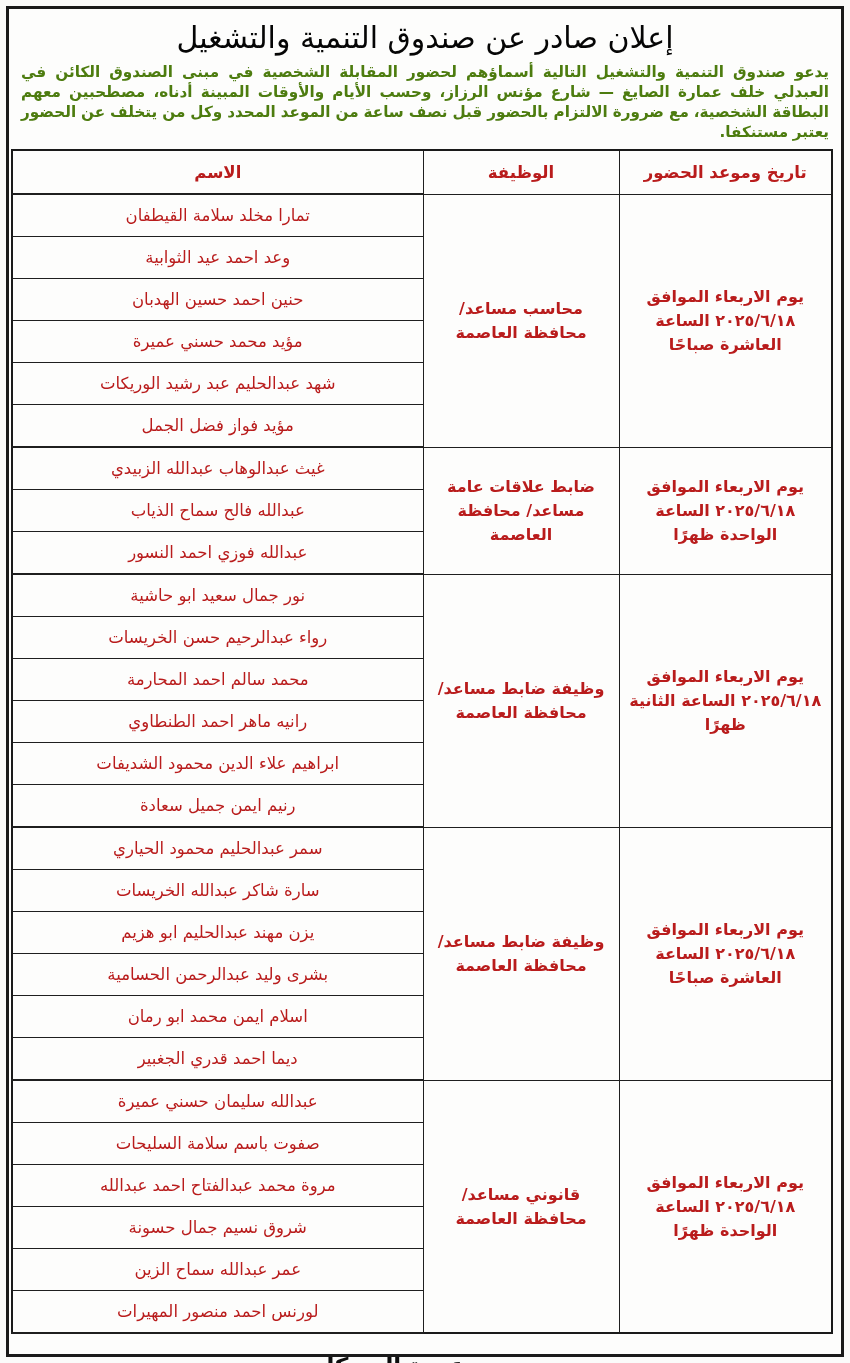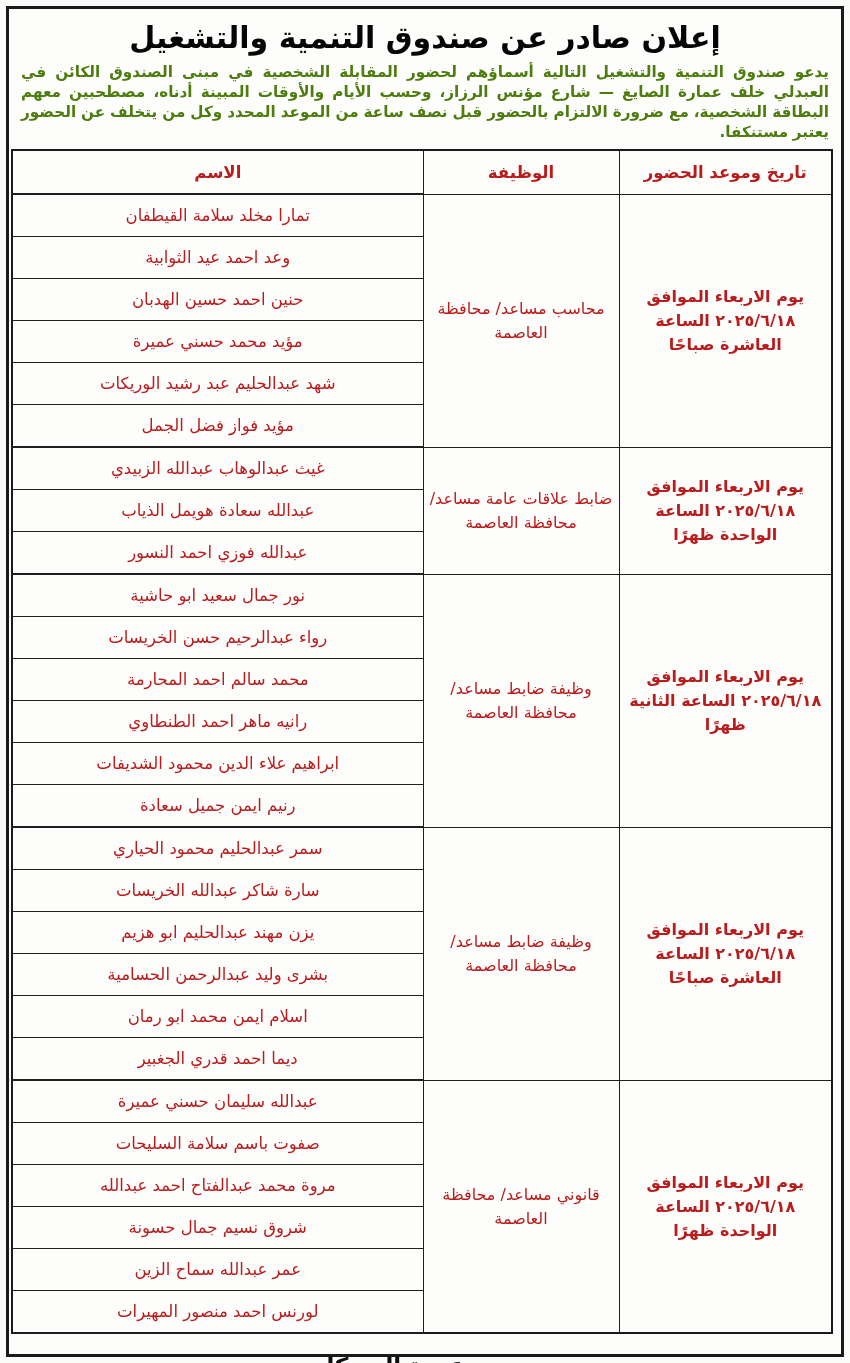--- a/index.html
+++ b/index.html
@@ -35,21 +35,21 @@
   .ad-inner {
     width: 100%;
     height: 100%;
     box-sizing: border-box;
   }
 
   
   .ad-title {
     text-align: center;
     font-size: 30px;
-    font-weight: bold;
+    font-weight: normal;
     letter-spacing: -0.5px;
     line-height: 1.15;
     margin: 6px 0 6px 0;
     color: #050505;
     direction: rtl;
   }
   .ad-intro {
     direction: rtl;
     text-align: justify;
     text-align-last: right;
@@ -90,21 +90,21 @@
 
   td.cell-date {
     font-size: 16px;
     font-weight: bold;
     line-height: 1.5;
     padding: 4px 6px;
     border-width: 2px;
   }
   td.cell-job {
     font-size: 16px;
-    font-weight: normal;
+    font-weight: bold;
     line-height: 1.5;
     padding: 8px 6px;
     border-width: 2px;
   }
   td.cell-name {
     font-size: 16.5px;
     font-weight: normal;
     height: 37px;
     padding: 2px 8px;
     white-space: nowrap;
@@ -169,21 +169,21 @@
             </tr>
             <tr class="group-end">
               <td class="cell-name">مؤيد فواز فضل الجمل</td>
             </tr>
             <tr class="group-start">
               <td class="cell-date" rowspan="3">يوم الاربعاء الموافق ٢٠٢٥/٦/١٨ الساعة الواحدة ظهرًا</td>
               <td class="cell-job" rowspan="3">ضابط علاقات عامة مساعد/ محافظة العاصمة</td>
               <td class="cell-name">غيث عبدالوهاب عبدالله الزبيدي</td>
             </tr>
             <tr>
-              <td class="cell-name">عبدالله سعادة هويمل الذياب</td>
+              <td class="cell-name">عبدالله فالح سماح الذياب</td>
             </tr>
             <tr class="group-end">
               <td class="cell-name">عبدالله فوزي احمد النسور</td>
             </tr>
             <tr class="group-start">
               <td class="cell-date" rowspan="6">يوم الاربعاء الموافق ٢٠٢٥/٦/١٨ الساعة الثانية ظهرًا</td>
               <td class="cell-job" rowspan="6">وظيفة ضابط مساعد/ محافظة العاصمة</td>
               <td class="cell-name">نور جمال سعيد ابو حاشية</td>
             </tr>
             <tr>

